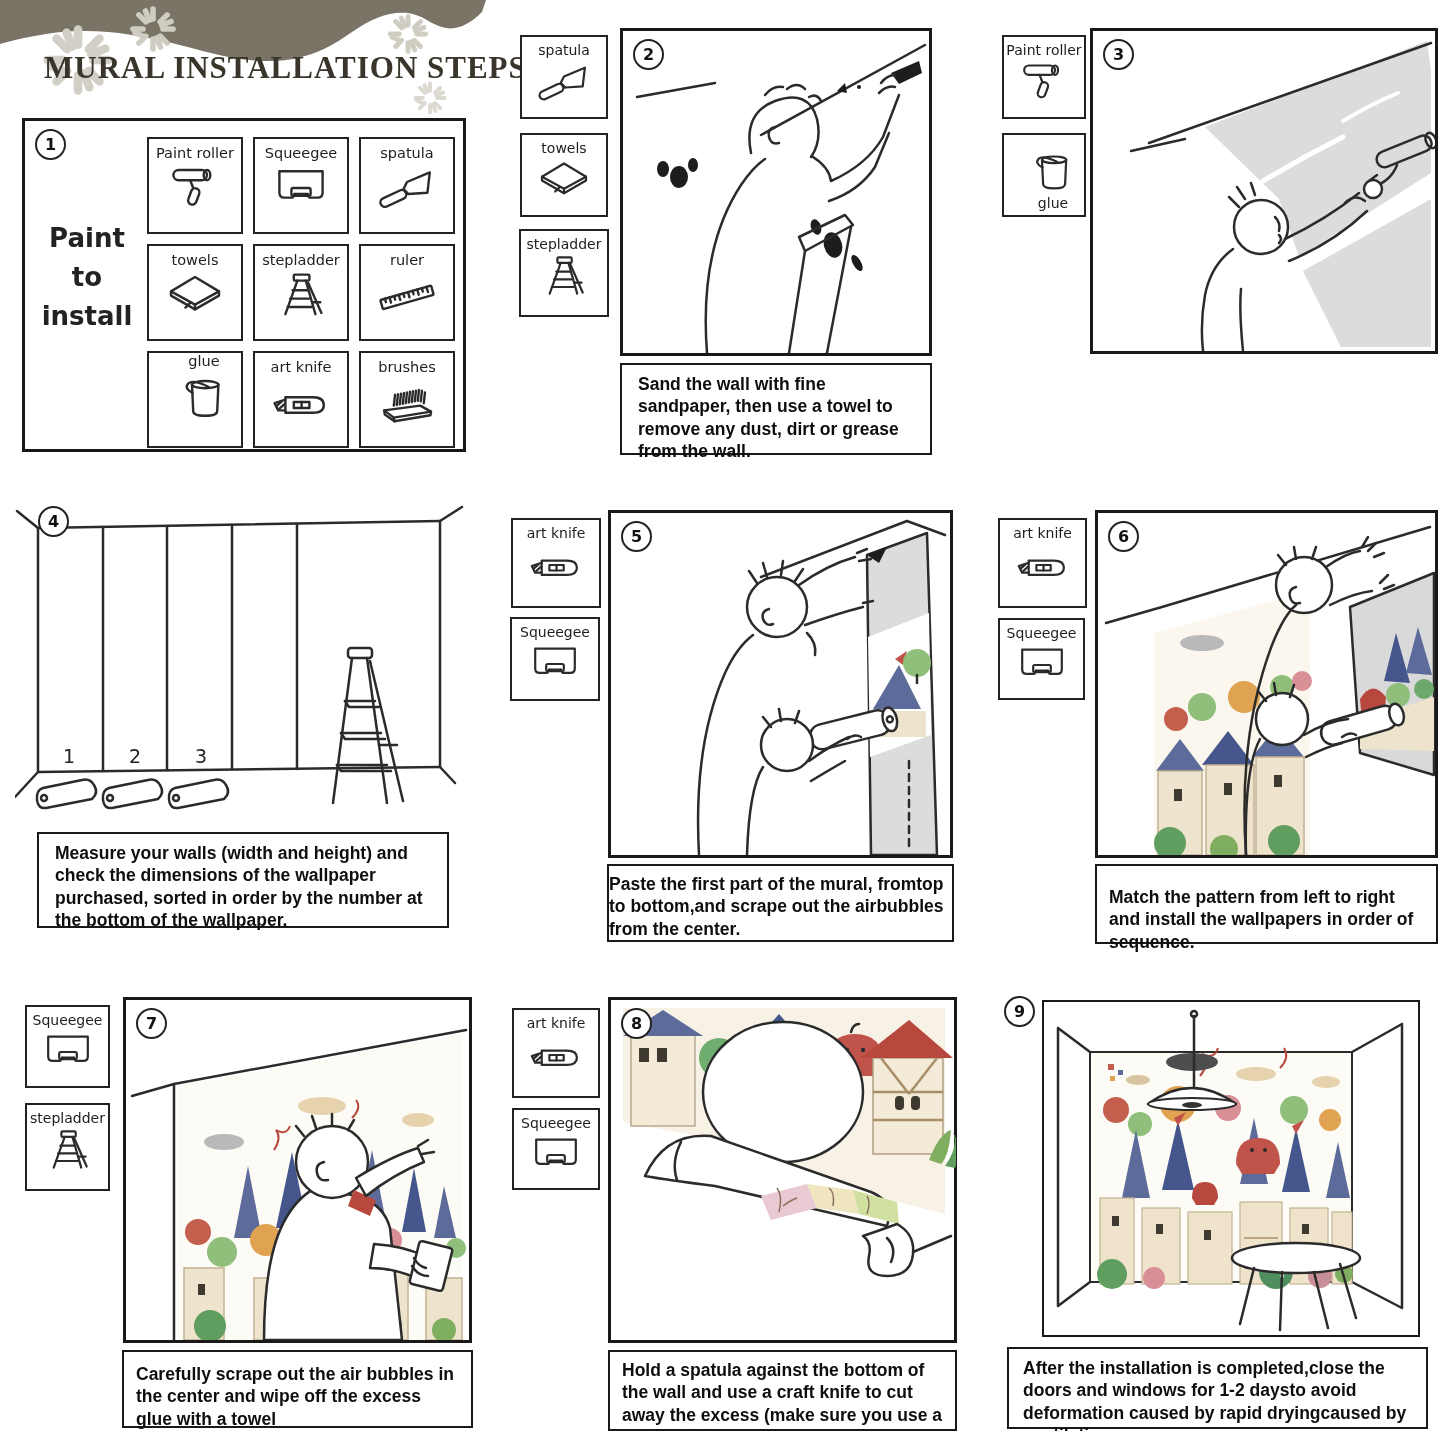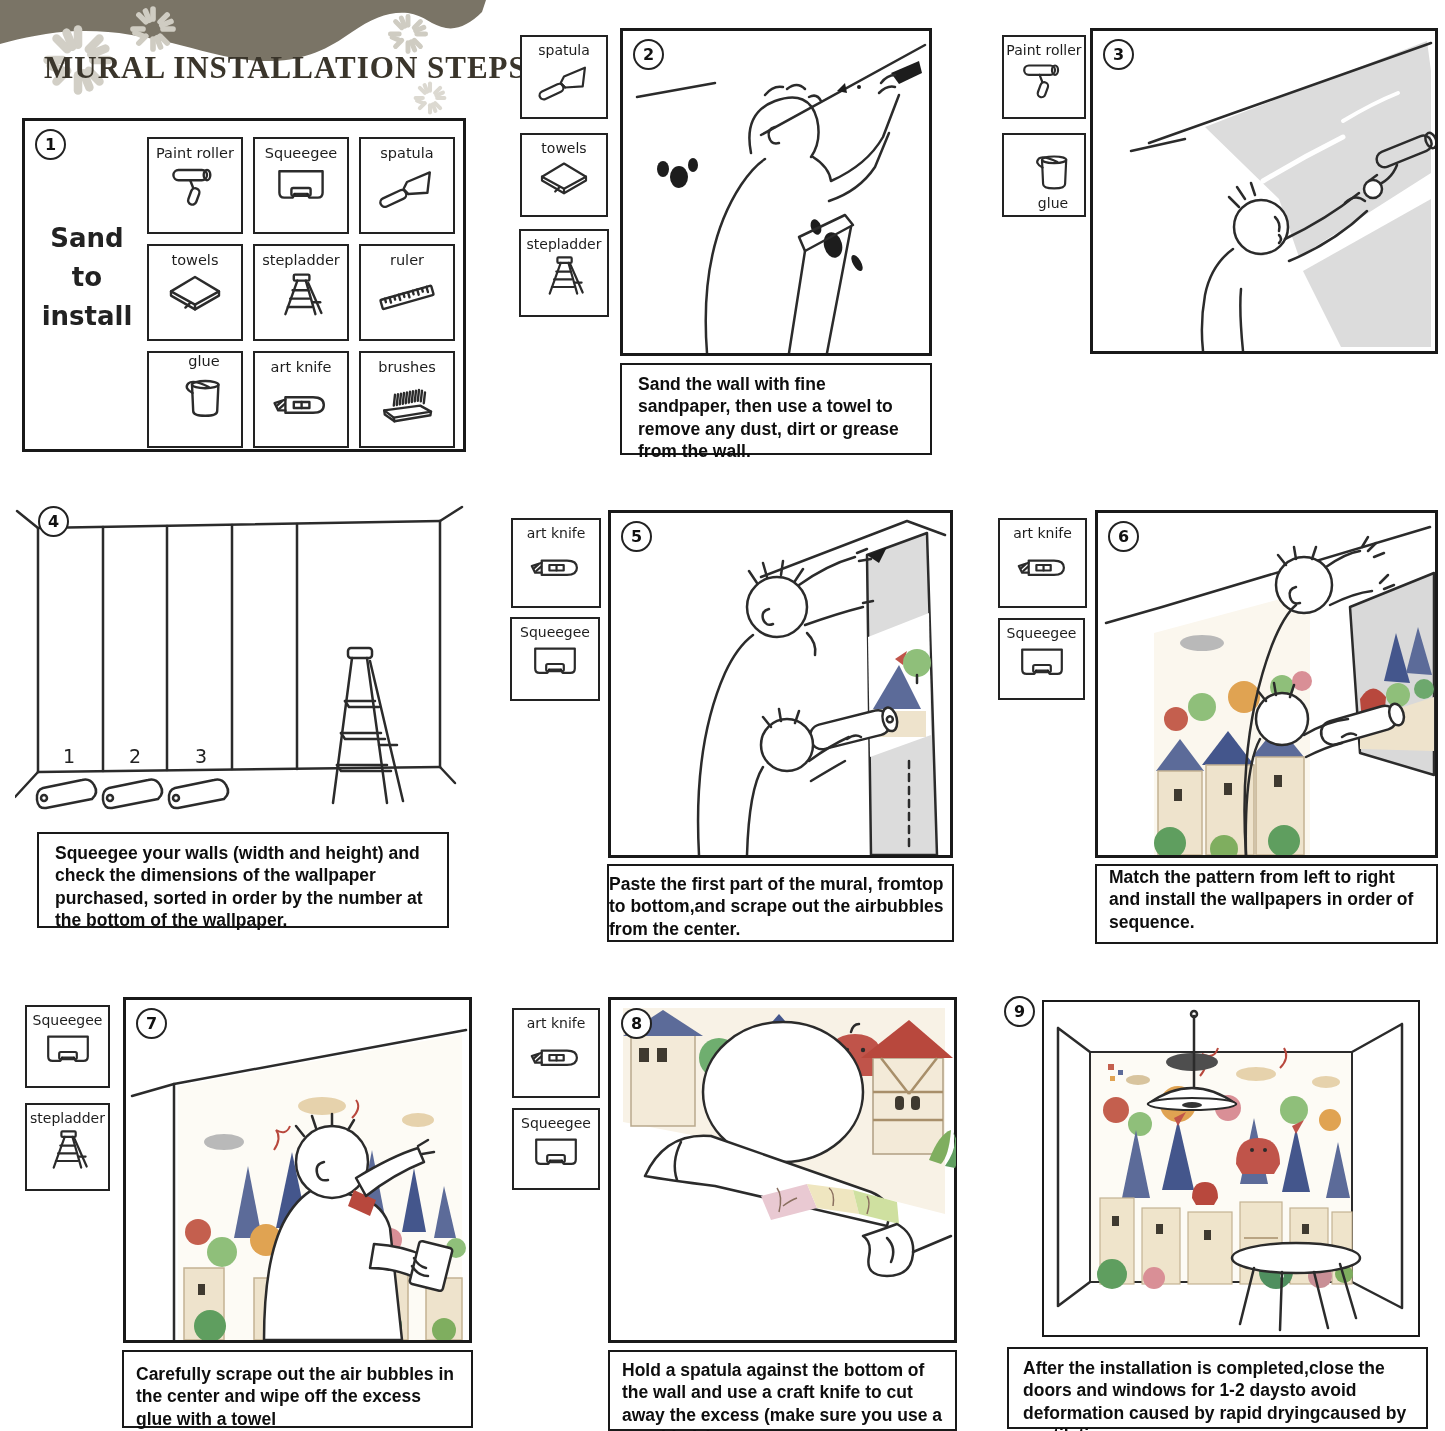--- a/index.html
+++ b/index.html
@@ -121,21 +121,21 @@
     <use href="#sym-flower" x="40" y="22" width="76" height="76" style="color:#d2cfc6"></use>
     <use href="#sym-flower" x="128" y="4" width="50" height="50" style="color:#cfccc2"></use>
     <use href="#sym-flower" x="386" y="12" width="44" height="44" style="color:#cfccc2"></use>
     <use href="#sym-flower" x="412" y="80" width="36" height="36" style="color:#dcd9d1"></use>
   </svg>
   <div class="page-title">MURAL INSTALLATION STEPS</div>
 
   <div class="panel" style="left:22px;top:118px;width:444px;height:334px">
     <div class="num">1</div>
     <div class="tools-title">
-      <div>Sand</div>
+      <div>Paint</div>
       <div>to</div>
       <div>install</div>
     </div>
     <div class="tools-grid">
       <div class="tool-card">
         <div class="lbl">Paint roller</div>
         <svg class="icon" viewBox="0 0 100 80">
             <use href="#sym-paint-roller"></use>
           </svg>
       </div>
@@ -307,21 +307,21 @@
     <g>
       <rect class="ln" x="333" y="143" width="24" height="10" rx="3"></rect>
       <path class="ln" d="M337,153 L318,298"></path>
       <path class="ln" d="M352,153 L372,298"></path>
       <path class="ln" d="M330,196 L360,196 M326,228 L366,228 M322,260 L372,260"></path>
       <path class="ln" d="M330,196 l4,6 h30 M326,228 l4,6 h40 M322,260 l4,6 h50"></path>
       <path class="ln" d="M355,156 L388,296"></path>
       <path class="ln" d="M364,240 L382,240"></path>
     </g>
   </svg>
-  <div class="caption" style="left:37px;top:832px;width:412px;height:96px">Squeegee your walls (width and height) and check the dimensions of the wallpaper purchased, sorted in order by the number at the bottom of the wallpaper.</div>
+  <div class="caption" style="left:37px;top:832px;width:412px;height:96px">Measure your walls (width and height) and check the dimensions of the wallpaper purchased, sorted in order by the number at the bottom of the wallpaper.</div>
 
   <div class="toolbox" style="left:511px;top:518px;width:90px;height:90px">
     <div class="lbl">art knife</div>
     <svg class="icon" viewBox="0 0 100 80">
         <use href="#sym-art-knife"></use>
       </svg>
   </div>
   <div class="toolbox" style="left:510px;top:617px;width:90px;height:84px">
     <div class="lbl">Squeegee</div>
     <svg class="icon" viewBox="0 0 100 80">
@@ -419,21 +419,21 @@
       <path class="ln" d="M162,226 q-16,30 -14,116"></path>
       <g transform="rotate(-16 262 212)">
         <rect class="fw" x="222" y="200" width="78" height="24" rx="12"></rect>
         <ellipse class="fw" cx="300" cy="212" rx="7" ry="11"></ellipse>
       </g>
       <path class="ln" d="M206,222 q24,-14 44,-16"></path>
       <path class="ln" d="M208,244 q20,-10 36,-14"></path>
       <path class="ln" d="M244,224 q8,-6 14,-2"></path>
     </svg>
   </div>
-  <div class="caption" style="left:1095px;top:864px;width:343px;height:80px;padding:0 12px">Match the pattern from left to right and install the wallpapers in order of sequence.</div>
+  <div class="caption" style="left:1095px;top:864px;width:343px;height:80px;padding:20px 12px">Match the pattern from left to right and install the wallpapers in order of sequence.</div>
 
   <div class="toolbox" style="left:25px;top:1005px;width:85px;height:83px">
     <div class="lbl">Squeegee</div>
     <svg class="icon" viewBox="0 0 100 80">
         <use href="#sym-squeegee"></use>
       </svg>
   </div>
   <div class="toolbox" style="left:25px;top:1103px;width:85px;height:88px">
     <div class="lbl">stepladder</div>
     <svg class="icon" viewBox="0 0 100 80">

